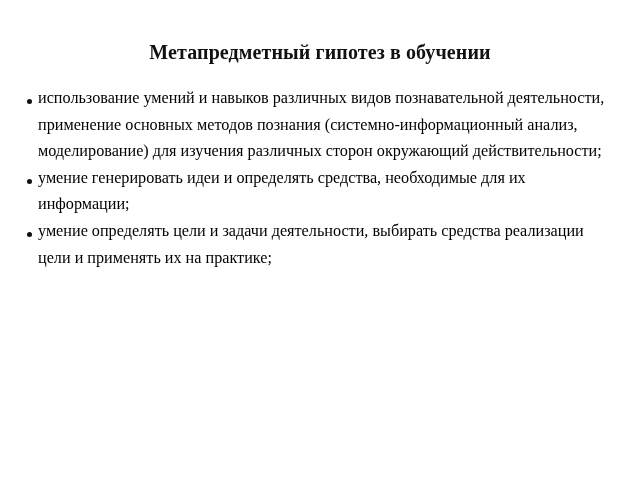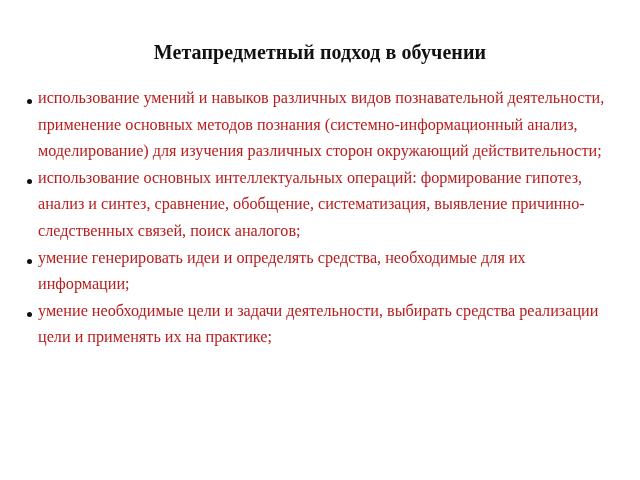--- a/index.html
+++ b/index.html
@@ -37,54 +37,50 @@
       position: absolute;
       left: 28px;
       top: 85px;
       width: 590px;
       margin: 0;
       padding: 0;
       list-style: none;
       font-family: "Liberation Serif", "DejaVu Serif", serif;
       font-size: 16.2px;
       line-height: 26.6px;
-      color: #b91c1c;
+      color: #000000;
     }
     .bullet-item {
       position: relative;
       padding-left: 10px;
       margin: 0;
     }
     .bullet-dot {
       position: absolute;
       left: -1px;
       top: 14px;
       width: 5px;
       height: 5px;
       border-radius: 50%;
       background: #111111;
     }
   </style>
 </head>
 <body>
 
 <div class="slide">
-  <div class="title">Метапредметный подход в обучении</div>
+  <div class="title">Метапредметный гипотез в обучении</div>
 
   <ul class="bullets">
     <li class="bullet-item">
       <span class="bullet-dot"></span>
       <span>использование умений и навыков различных видов познавательной деятельности, применение основных методов познания (системно-информационный анализ, моделирование) для изучения различных сторон окружающий действительности;</span>
     </li>
     <li class="bullet-item">
       <span class="bullet-dot"></span>
-      <span>использование основных интеллектуальных операций: формирование гипотез, анализ и синтез, сравнение, обобщение, систематизация, выявление причинно-следственных связей, поиск аналогов;</span>
-    </li>
-    <li class="bullet-item">
-      <span class="bullet-dot"></span>
       <span>умение генерировать идеи и определять средства, необходимые для их информации;</span>
     </li>
     <li class="bullet-item">
       <span class="bullet-dot"></span>
-      <span>умение необходимые цели и задачи деятельности, выбирать средства реализации цели и применять их на практике;</span>
+      <span>умение определять цели и задачи деятельности, выбирать средства реализации цели и применять их на практике;</span>
     </li>
   </ul>
 </div>
 
 </body></html>

